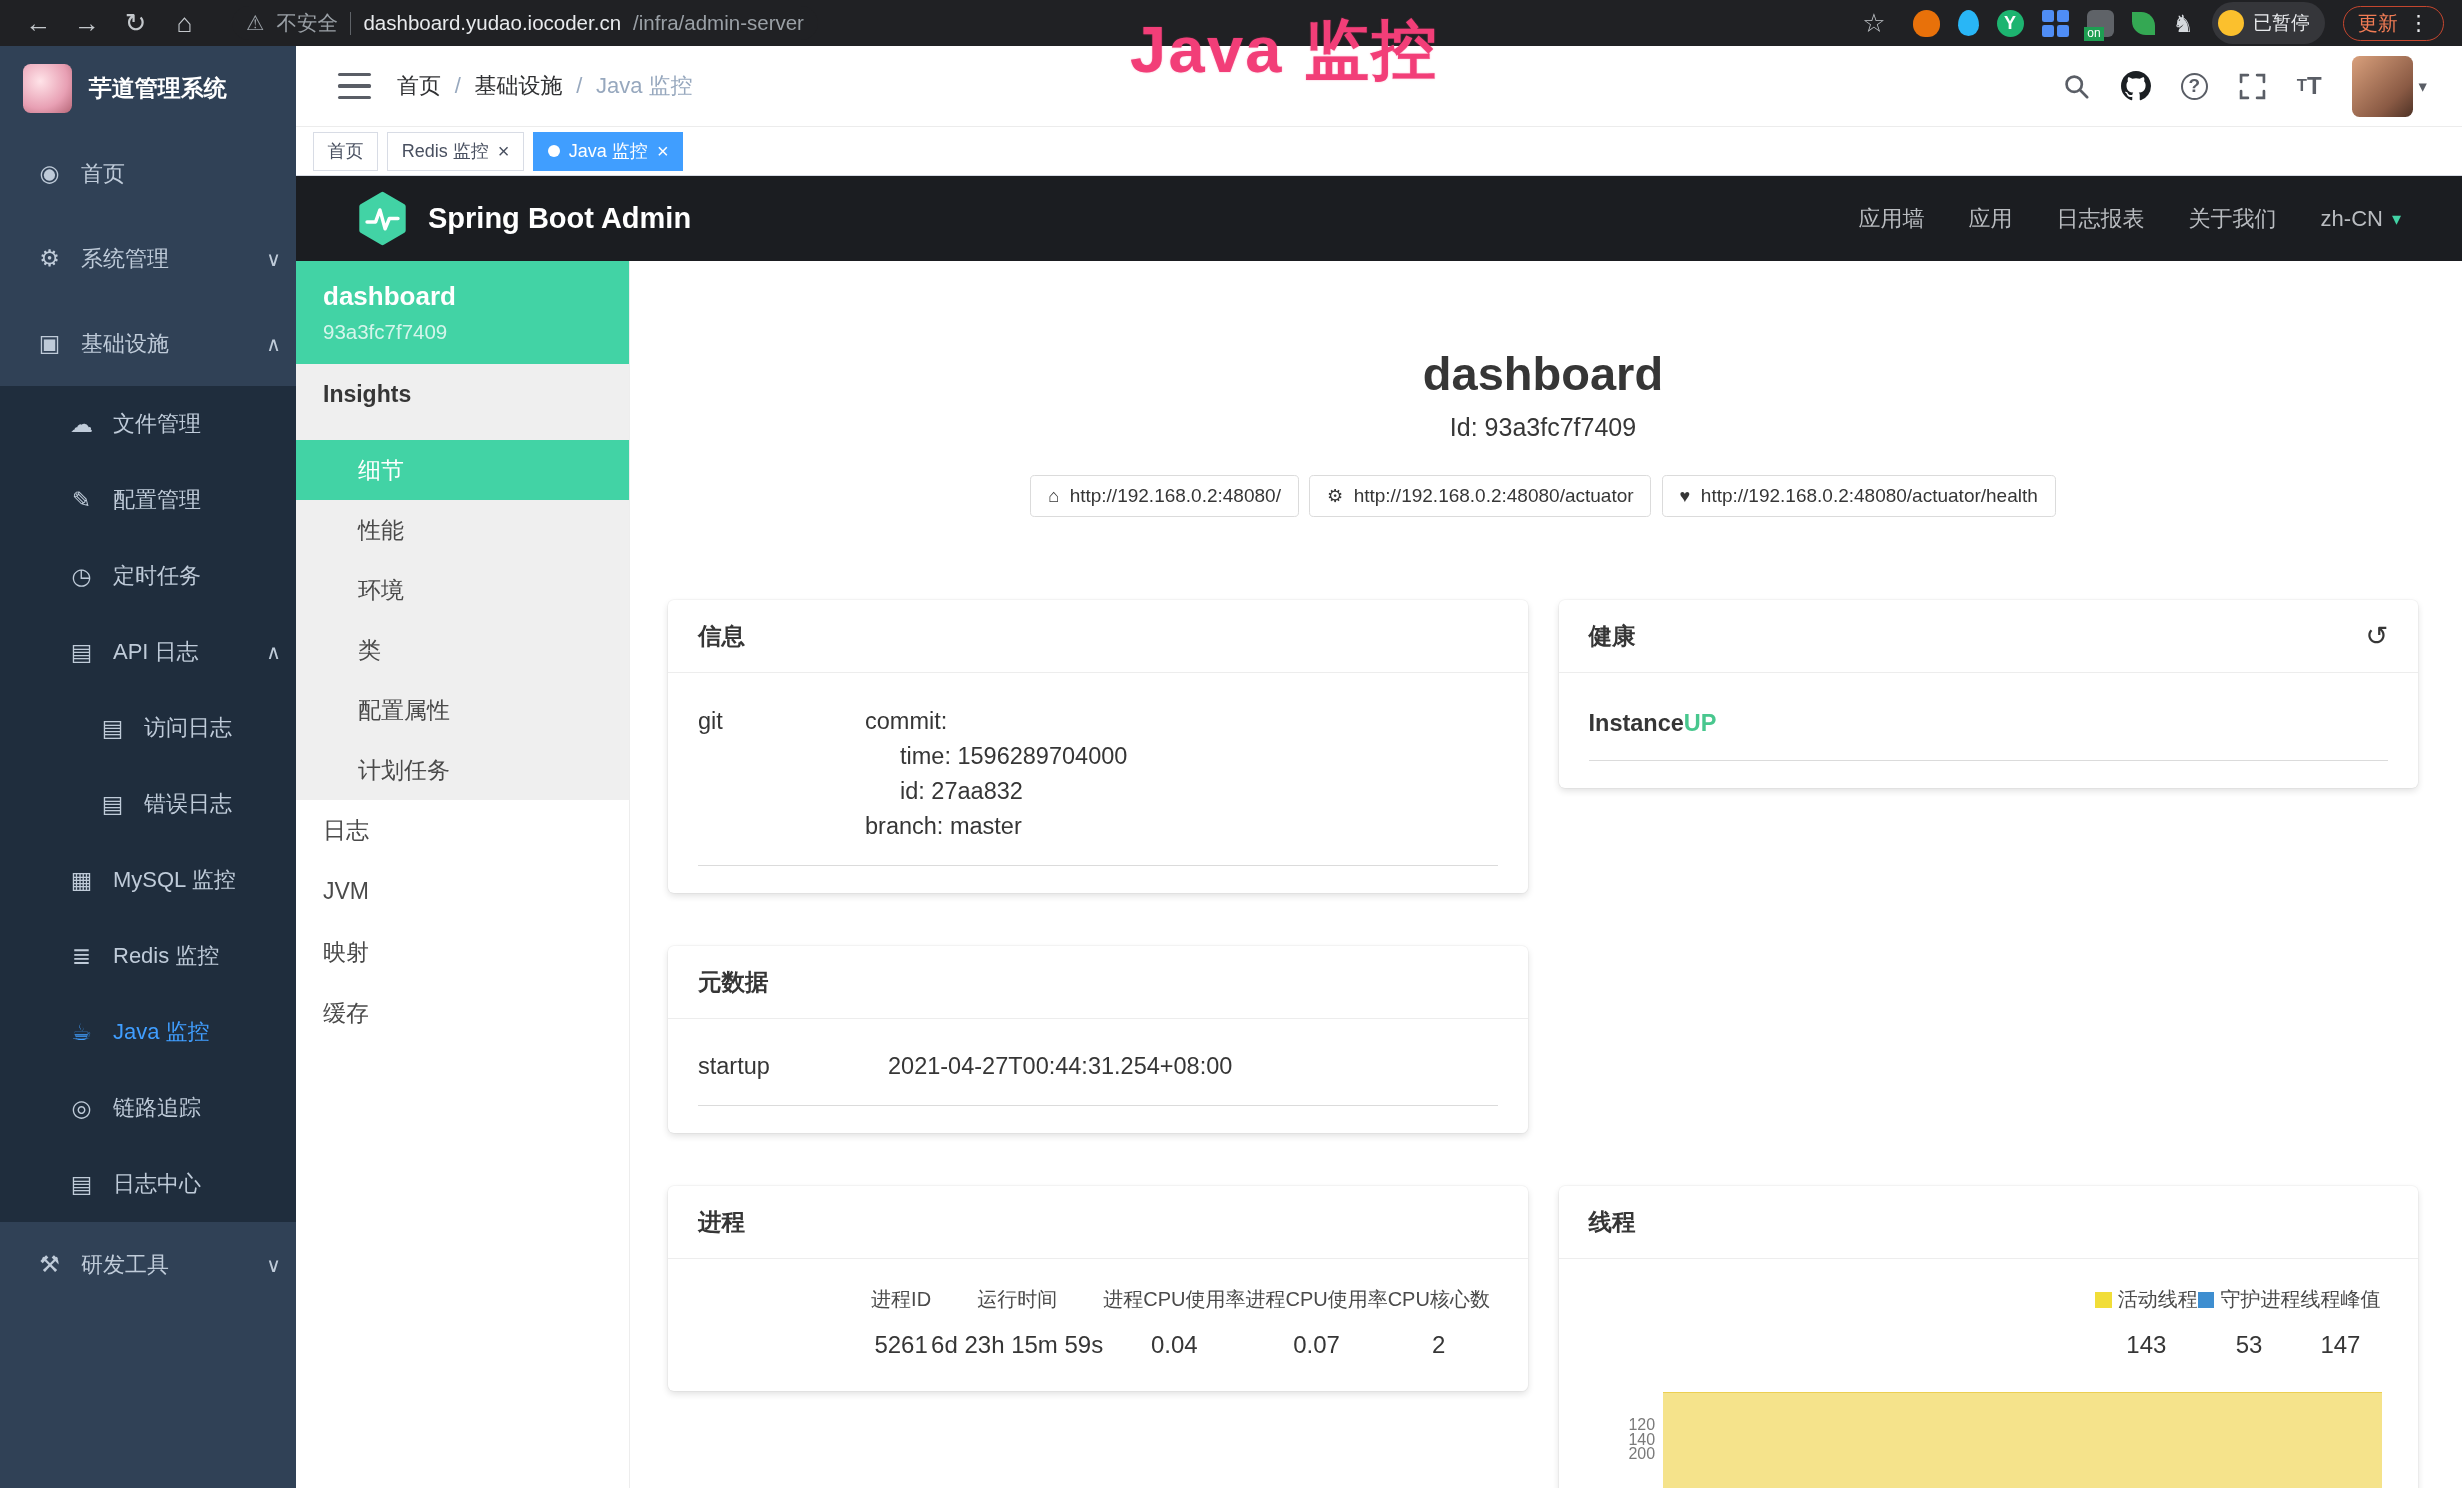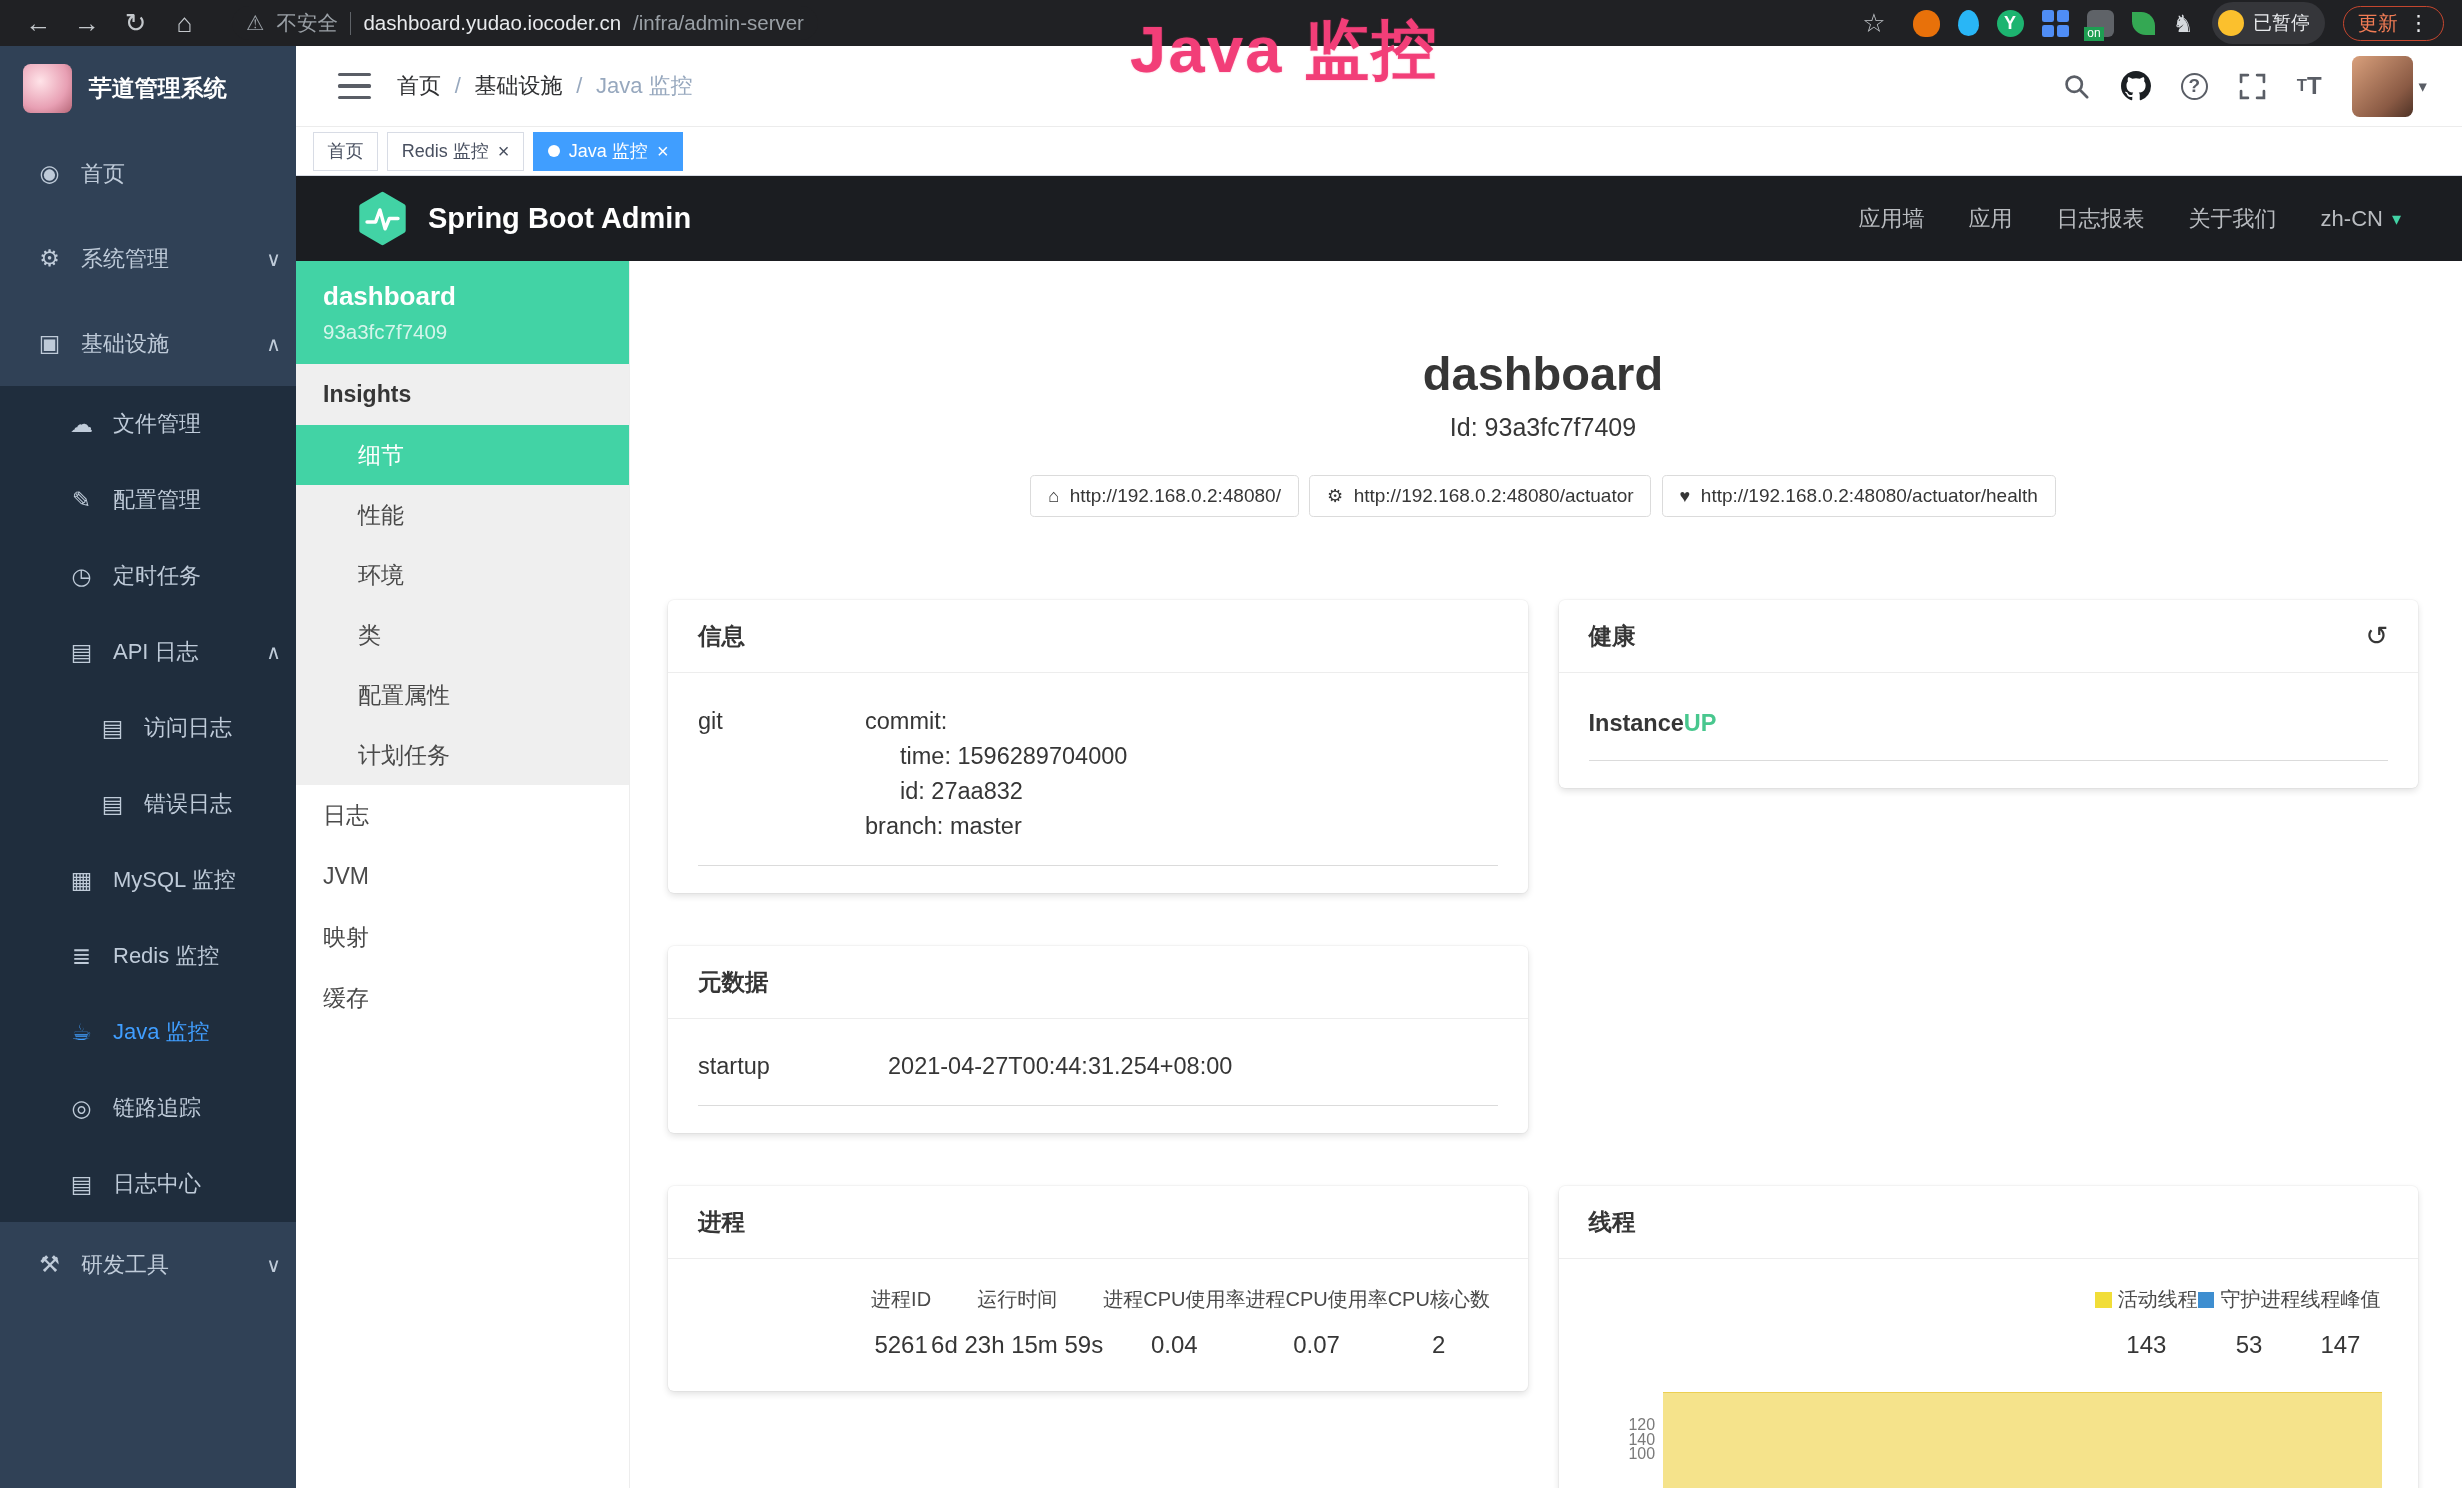--- a/index.html
+++ b/index.html
@@ -76,21 +76,21 @@
   .locale { display:flex; align-items:center; gap:9px; cursor:pointer; }
   .locale .caret { color:#42d3a5; font-size:18px; }
 
   
   .sba-body { flex:1; display:flex; overflow:hidden; }
   .sba-sidebar { width:334px; flex:none; background:#fff; border-right:0.8px solid #ededed; }
   .instance-header { background:#42d3a5; color:#fff; padding:20px 27px; cursor:pointer; }
   .inst-name { font-size:26px; font-weight:bold; }
   .inst-id { font-size:20.5px; color:rgba(255,255,255,.78); margin-top:7.6px; }
   .insights-group { background:#efefef; }
-  .group-label { height:61px; line-height:61px; padding:0 27px; font-weight:bold; font-size:23px; color:#363636; }
+  .group-label { height:76px; line-height:61px; padding:0 27px; font-weight:bold; font-size:23px; color:#363636; }
   .sba-item { height:60px; line-height:60px; padding:0 27px 0 62px; font-size:23px; color:#4a4a4a; cursor:pointer; }
   .sba-item.active { background:#42d3a5; color:#fff; }
   .sba-item.top { padding-left:27px; height:61px; line-height:61px; }
 
   .sba-content { flex:1; background:#fff; overflow:hidden; padding:85px 44px 0 38px; }
   .title-block { text-align:center; }
   .page-title { font-size:47px; font-weight:bold; color:#363636; }
   .page-id { font-size:25px; margin-top:12px; }
   .links-row { display:flex; justify-content:center; gap:10.6px; margin-top:33px; }
   .link-chip { border:0.8px solid #dbdbdb; border-radius:4.6px; padding:9px 16.7px; font-size:19px; display:flex; align-items:center; gap:10.6px; cursor:pointer; background:#fff; }
@@ -461,21 +461,21 @@
               <div class="metric">
                 <div class="m-label">
                     <span>线程峰值</span>
                   </div>
                 <div class="m-value">147</div>
               </div>
             </div>
             <div class="mini-chart">
               <span class="ytick" style="top:21px;margin-top:32px;">140</span>
               <span class="ytick" style="top:38px;">120</span>
-              <span class="ytick" style="top:67px;">100</span>
+              <span class="ytick" style="top:67px;">200</span>
               <span class="gline" style="top:9px;"></span>
               <span class="gline" style="top:38px;"></span>
               <span class="gline" style="top:67px;"></span>
               <span class="area-band"></span>
             </div>
           </div>
         </div>
 
       </div>
     </section>

